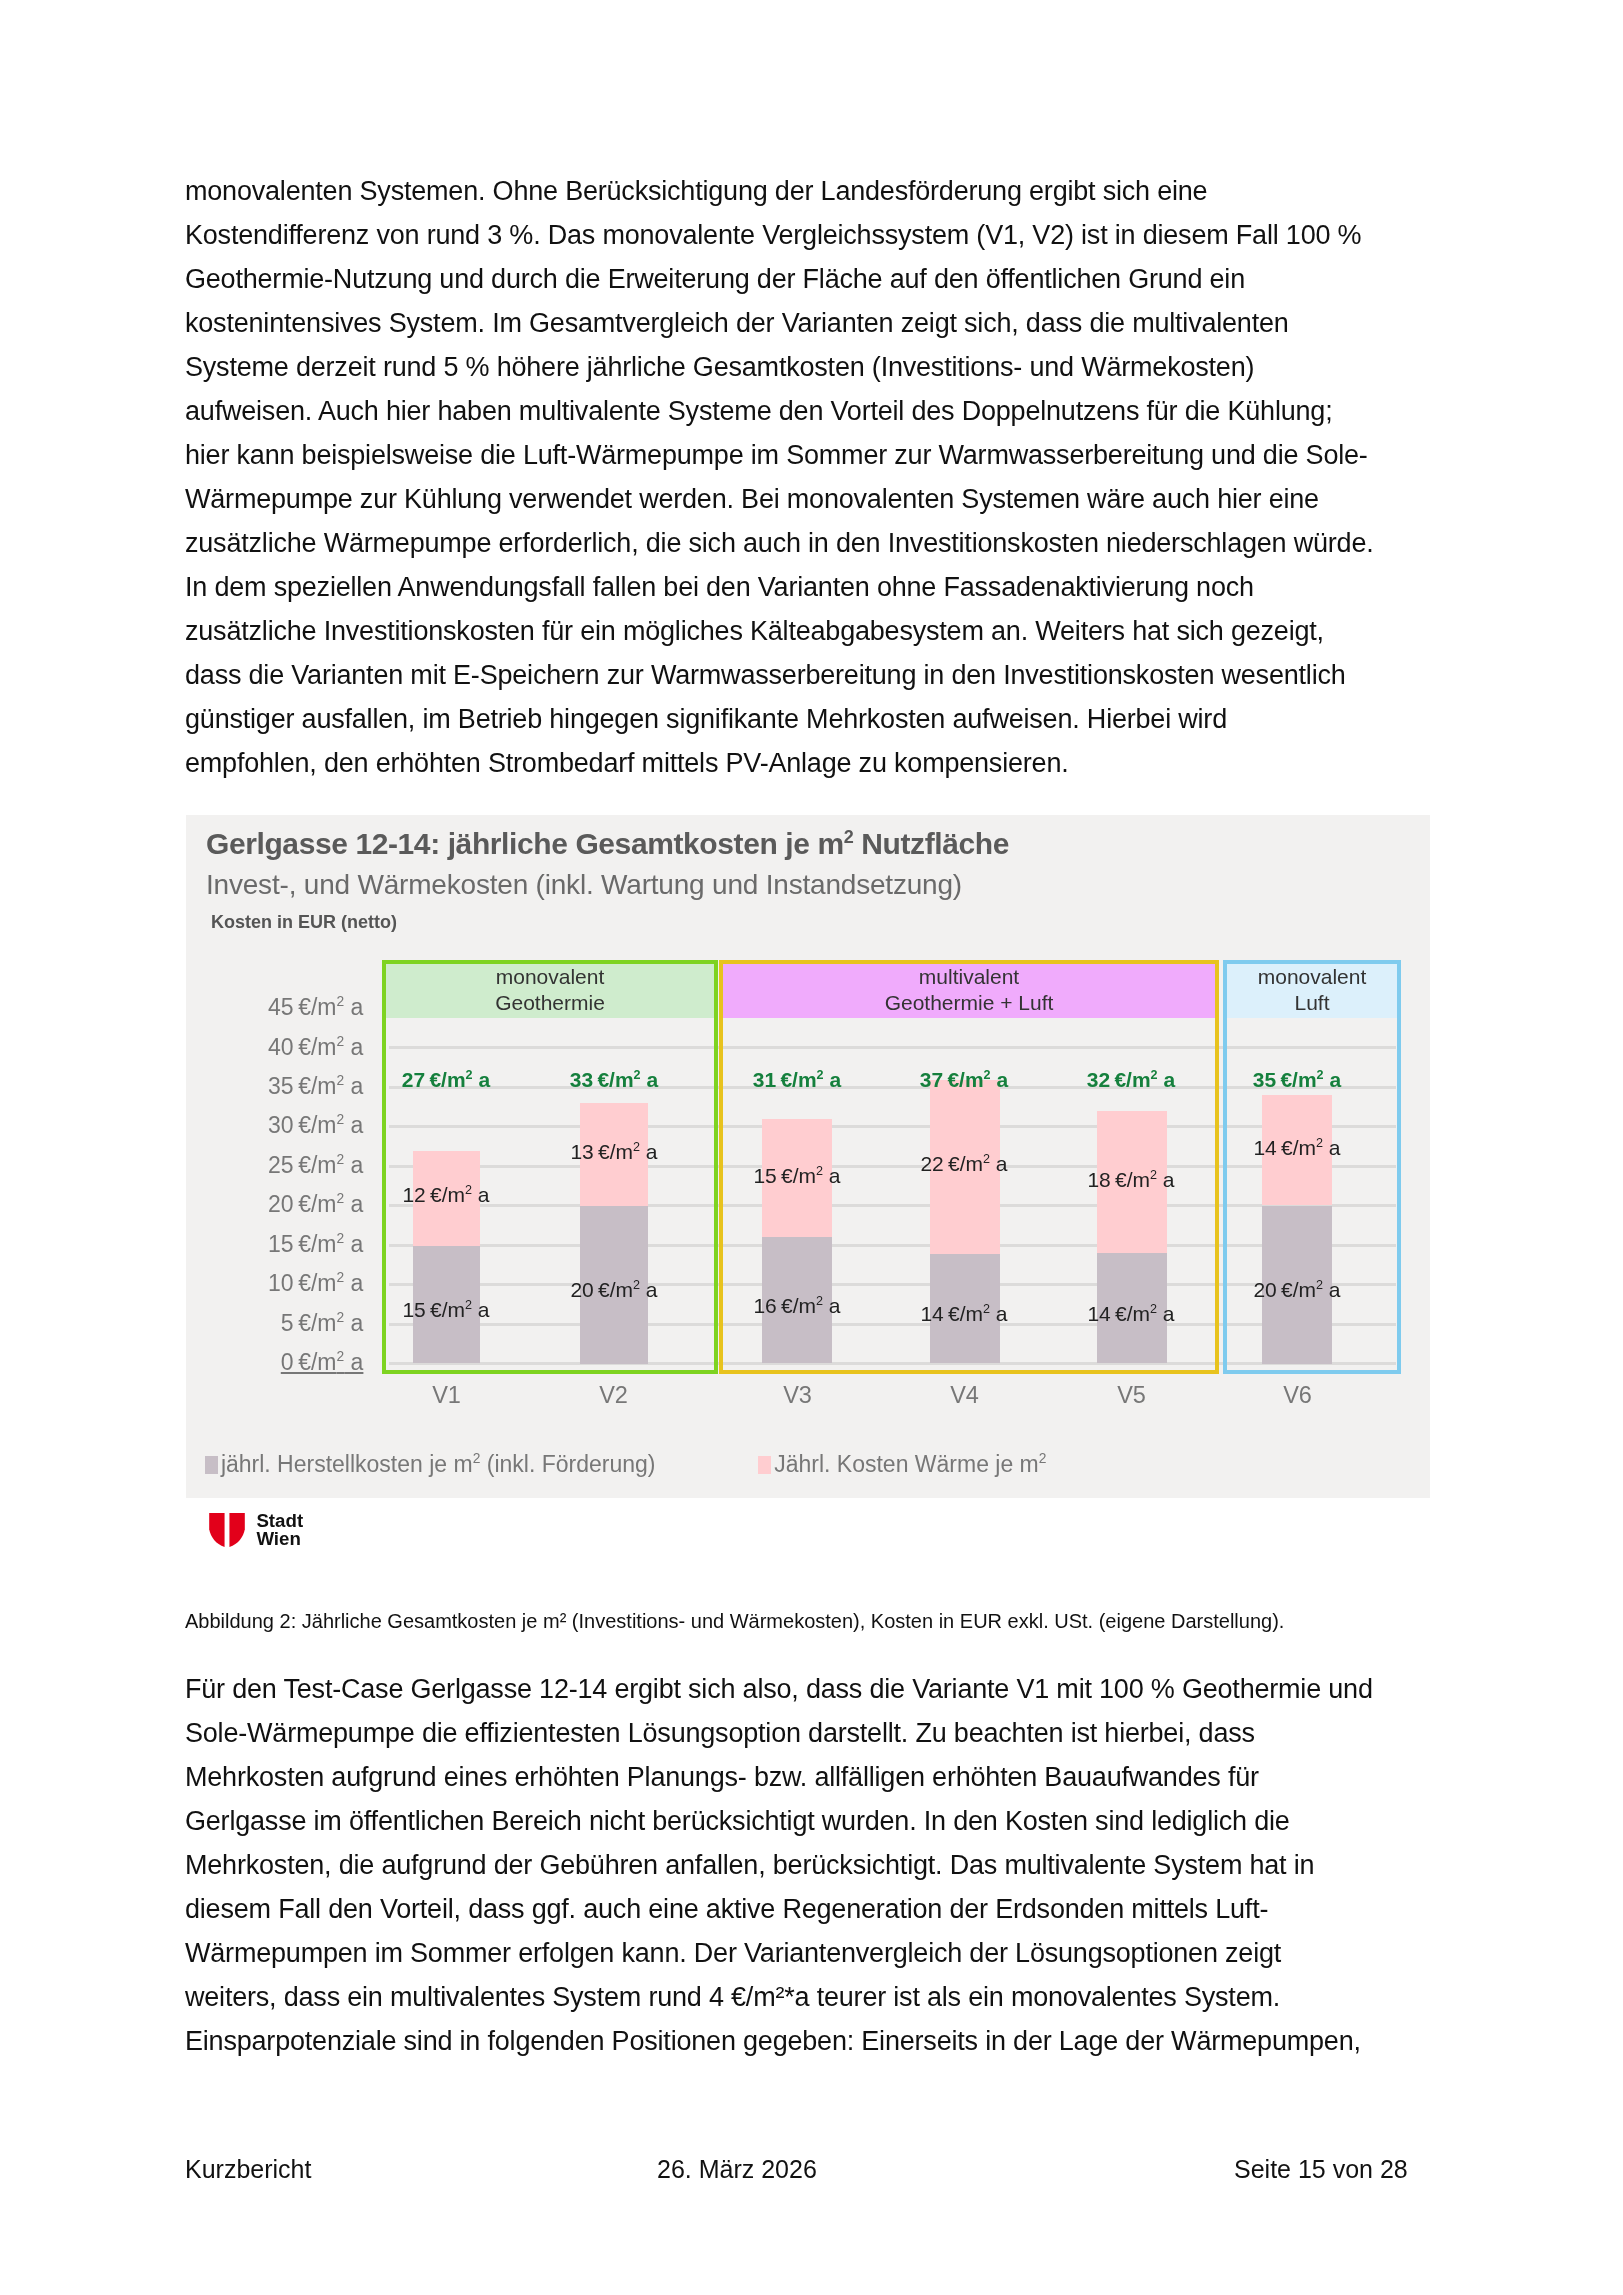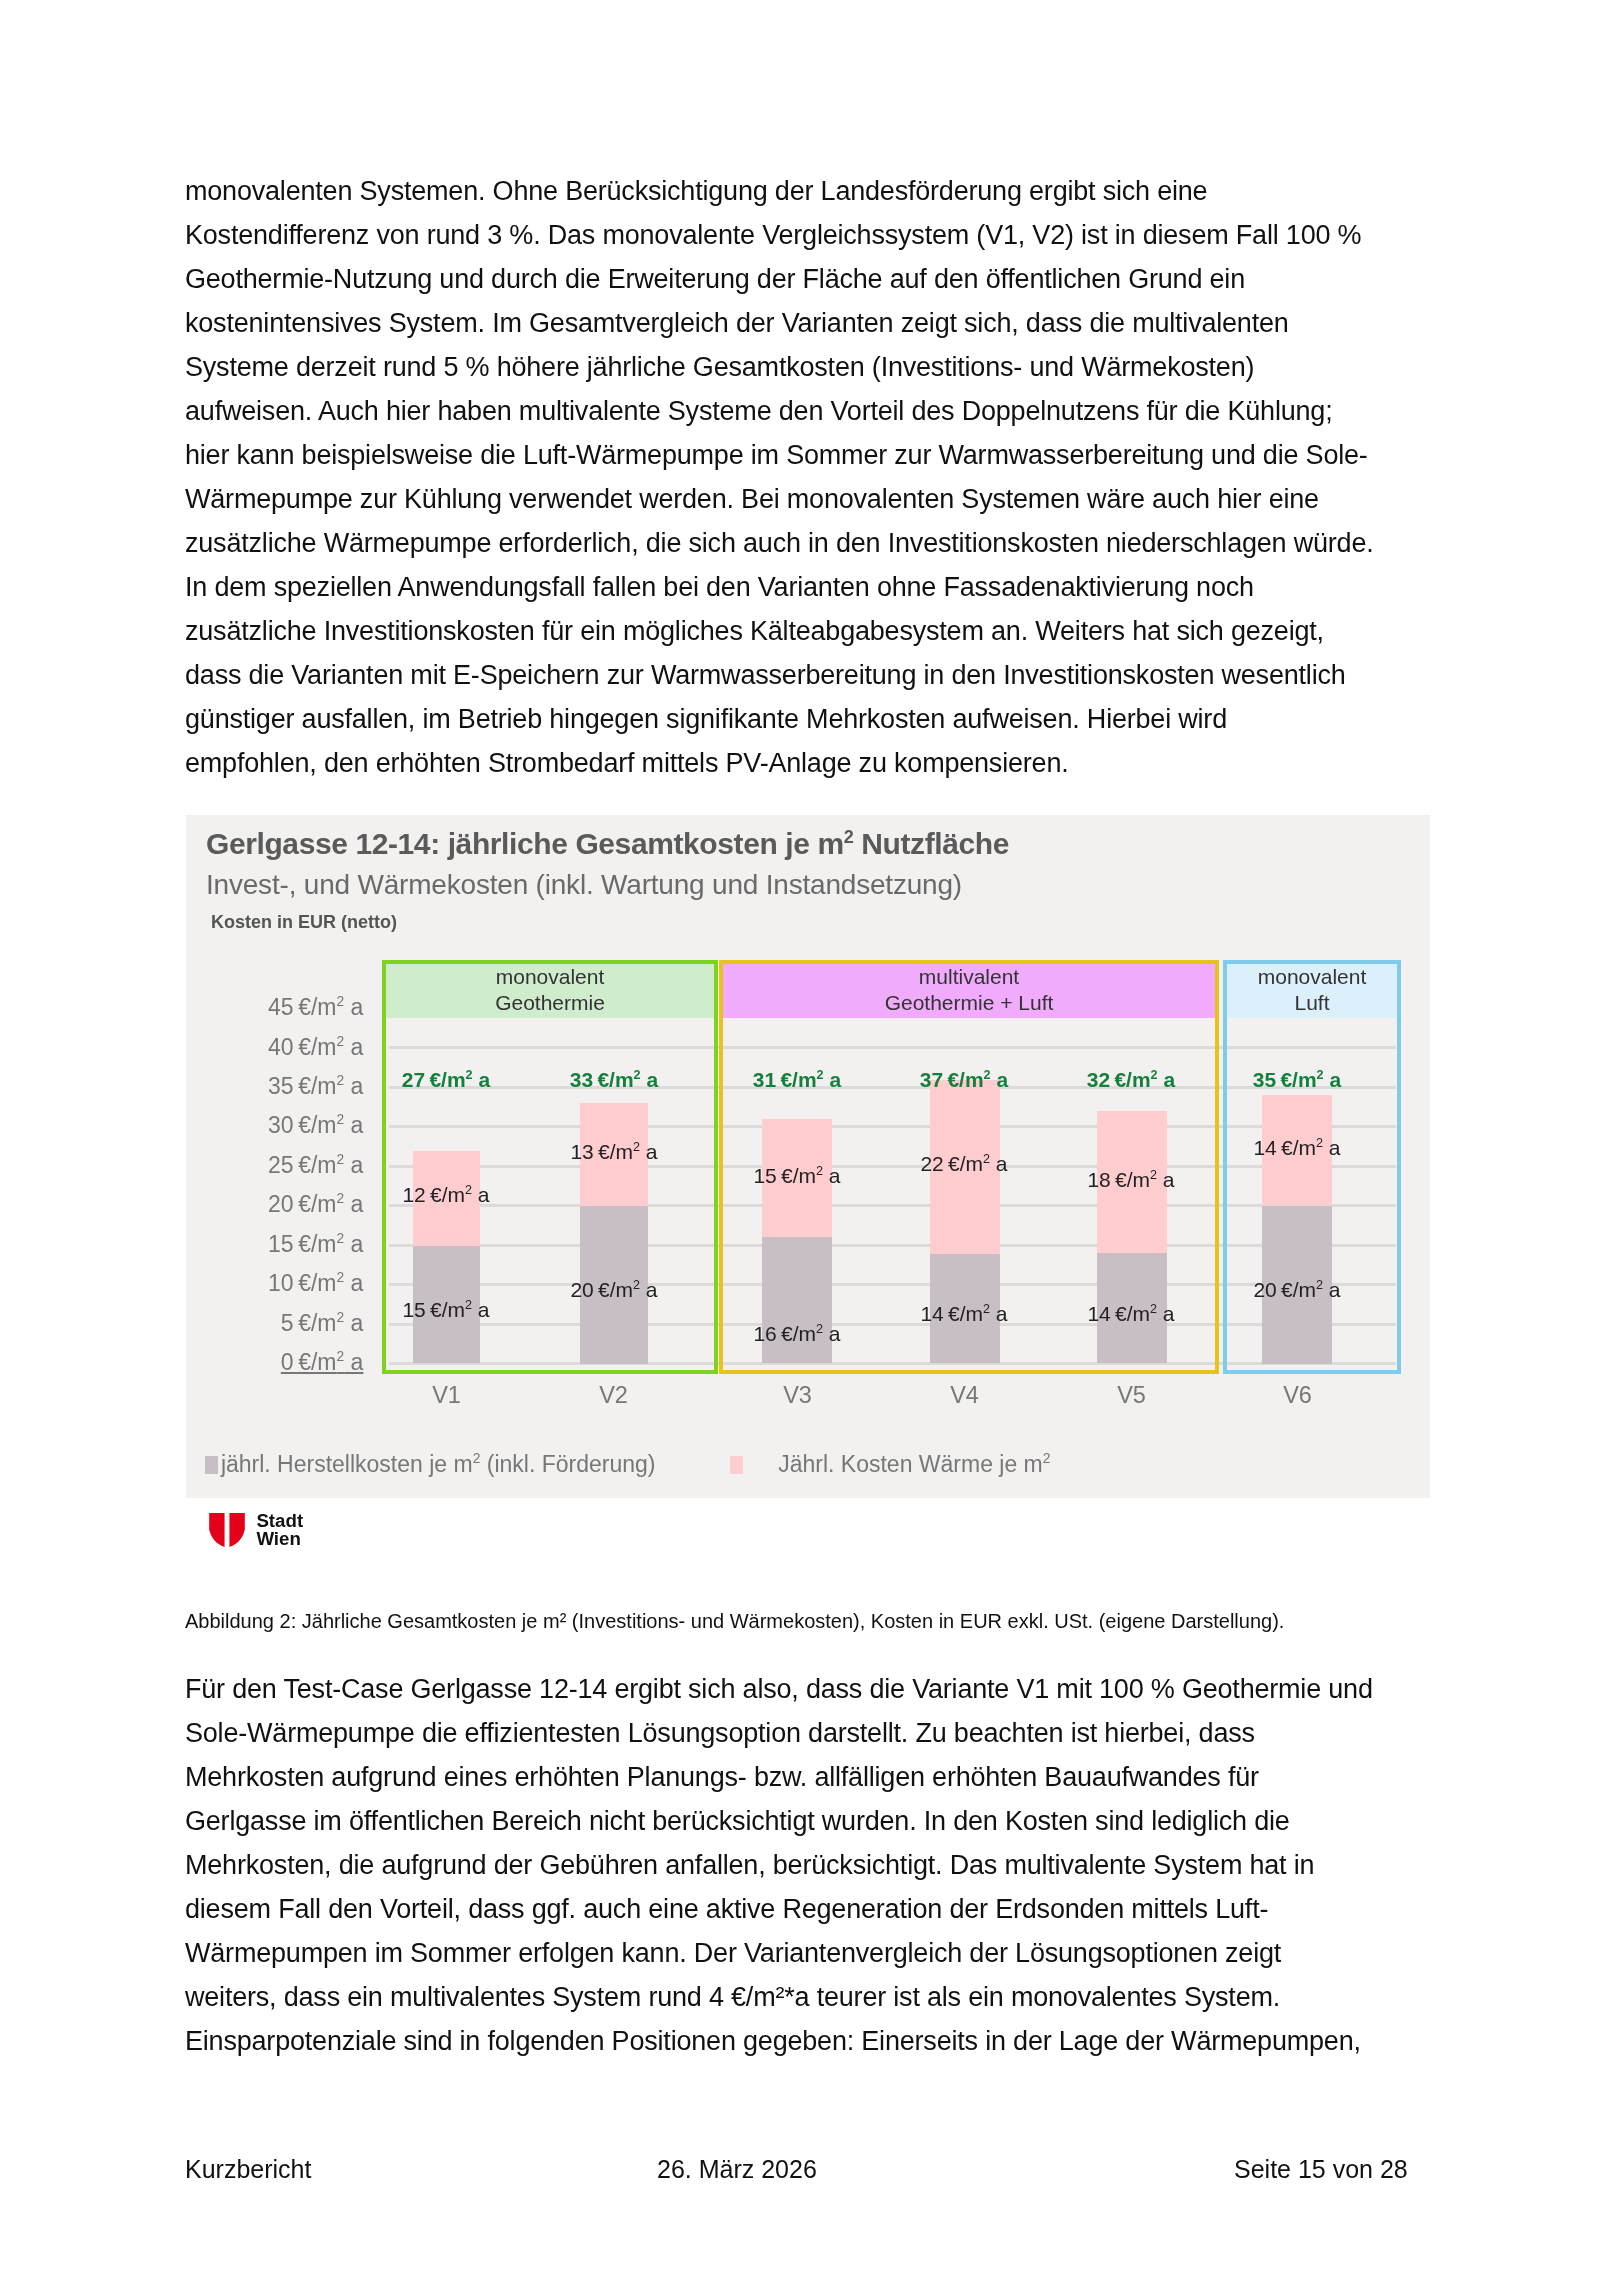--- a/index.html
+++ b/index.html
@@ -110,21 +110,21 @@
       <div class="blabel" style="left: 179px; top: 483px;">15 €/m<sup>2</sup> a</div>
       <div class="blabel" style="left: 179px; top: 368px;">12 €/m<sup>2</sup> a</div>
       <div class="tlabel" style="left: 179px; top: 253px;">27 €/m<sup>2</sup> a</div>
       <div class="bar seg-h" style="left: 394px; width: 68px; top: 391px; height: 158px;"></div>
       <div class="bar seg-w" style="left: 394px; width: 68px; top: 288px; height: 103px;"></div>
       <div class="blabel" style="left: 347px; top: 463px;">20 €/m<sup>2</sup> a</div>
       <div class="blabel" style="left: 347px; top: 325px;">13 €/m<sup>2</sup> a</div>
       <div class="tlabel" style="left: 347px; top: 253px;">33 €/m<sup>2</sup> a</div>
       <div class="bar seg-h" style="left: 576px; width: 70px; top: 422px; height: 126px;"></div>
       <div class="bar seg-w" style="left: 576px; width: 70px; top: 304px; height: 118px;"></div>
-      <div class="blabel" style="left: 530px; top: 479px; margin-top: 28px;">16 €/m<sup>2</sup> a</div>
+      <div class="blabel" style="left: 530px; top: 479px;">16 €/m<sup>2</sup> a</div>
       <div class="blabel" style="left: 530px; top: 349px;">15 €/m<sup>2</sup> a</div>
       <div class="tlabel" style="left: 530px; top: 253px;">31 €/m<sup>2</sup> a</div>
       <div class="bar seg-h" style="left: 744px; width: 70px; top: 438px; height: 110px;"></div>
       <div class="bar seg-w" style="left: 744px; width: 70px; top: 265px; height: 174px;"></div>
       <div class="blabel" style="left: 697px; top: 487px;">14 €/m<sup>2</sup> a</div>
       <div class="blabel" style="left: 697px; top: 337px;">22 €/m<sup>2</sup> a</div>
       <div class="tlabel" style="left: 697px; top: 253px;">37 €/m<sup>2</sup> a</div>
       <div class="bar seg-h" style="left: 911px; width: 70px; top: 438px; height: 110px;"></div>
       <div class="bar seg-w" style="left: 911px; width: 70px; top: 296px; height: 142px;"></div>
       <div class="blabel" style="left: 864px; top: 487px;">14 €/m<sup>2</sup> a</div>
@@ -142,21 +142,21 @@
       <div class="xcat" style="left: 571px;">V3</div>
       <div class="xcat" style="left: 738px;">V4</div>
       <div class="xcat" style="left: 905px;">V5</div>
       <div class="xcat" style="left: 1071px;">V6</div>
     </div>
 
   <div class="legend" style="left:18.7px;">
     <span class="swatch" style="background:#c7bec6"></span>
     <span><span>jährl. Herstellkosten je m</span><sup>2</sup><span> (inkl. Förderung)</span></span>
   </div>
-  <div class="legend" style="left:544px;gap:32px;">
+  <div class="legend" style="left:572px;">
     <span class="swatch" style="background:#ffcdd0"></span>
     <span><span>Jährl. Kosten Wärme  je m</span><sup>2</sup></span>
   </div>
 </div>
 
 <div class="logo">
   <svg width="36" height="34" viewBox="0 0 44 42">
     <path d="M0 0 H19 V42 C8 38 2 30 0 20 Z" fill="#e2001a"></path>
     <path d="M25 0 H44 V20 C42 30 36 38 25 42 Z" fill="#e2001a"></path>
     <rect x="0" y="12" width="19" height="0" fill="#fff"></rect>

